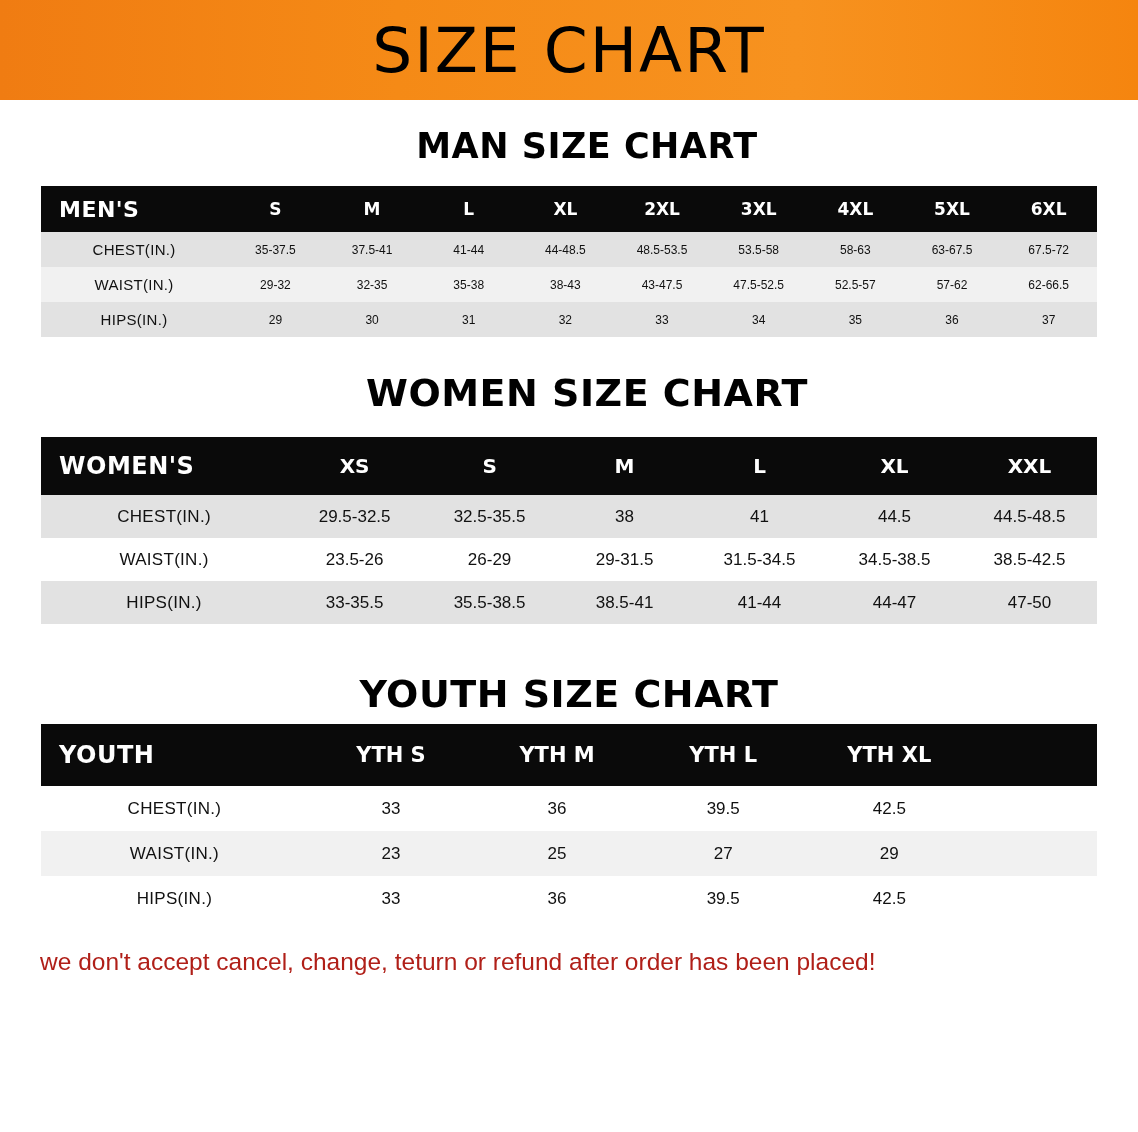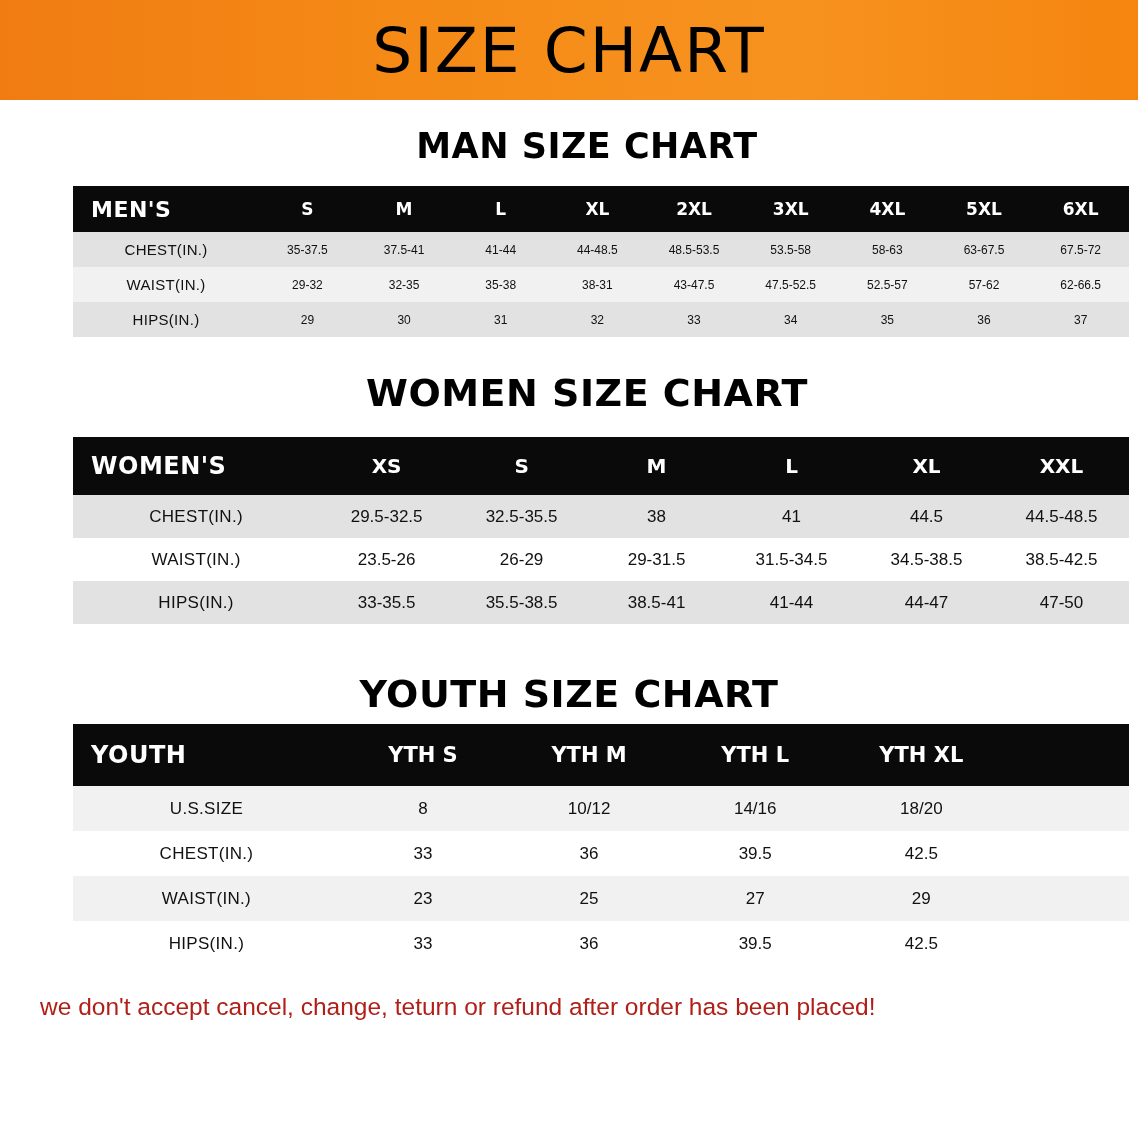--- a/index.html
+++ b/index.html
@@ -60,21 +60,20 @@
   }
 
   
   .table-wrap {
     padding: 0 41px;
   }
   table {
     width: 100%;
     border-collapse: collapse;
     table-layout: fixed;
-    margin-left: 32px;
   }
   td, th {
     padding: 0;
     text-align: center;
     font-family: "Liberation Sans", sans-serif;
     color: #111;
     font-weight: normal;
   }
   thead tr {
     background: #0a0a0a;
@@ -151,21 +150,21 @@
         <td>53.5-58</td>
         <td>58-63</td>
         <td>63-67.5</td>
         <td>67.5-72</td>
       </tr>
       <tr class="row-b">
         <td class="lead">WAIST(IN.)</td>
         <td>29-32</td>
         <td>32-35</td>
         <td>35-38</td>
-        <td>38-31</td>
+        <td>38-43</td>
         <td>43-47.5</td>
         <td>47.5-52.5</td>
         <td>52.5-57</td>
         <td>57-62</td>
         <td>62-66.5</td>
       </tr>
       <tr class="row-a">
         <td class="lead">HIPS(IN.)</td>
         <td>29</td>
         <td>30</td>
@@ -234,28 +233,20 @@
       <tr>
         <th class="lead" style="width:24%">YOUTH</th>
         <th style="width:16%">YTH S</th>
         <th style="width:16%">YTH M</th>
         <th style="width:16%">YTH L</th>
         <th style="width:16%">YTH XL</th>
         <th style="width:12%"></th>
       </tr>
     </thead>
     <tbody>
-      <tr class="row-b">
-        <td class="lead">U.S.SIZE</td>
-        <td>8</td>
-        <td>10/12</td>
-        <td>14/16</td>
-        <td>18/20</td>
-        <td></td>
-      </tr>
       <tr class="row-w">
         <td class="lead">CHEST(IN.)</td>
         <td>33</td>
         <td>36</td>
         <td>39.5</td>
         <td>42.5</td>
         <td></td>
       </tr>
       <tr class="row-b">
         <td class="lead">WAIST(IN.)</td>

